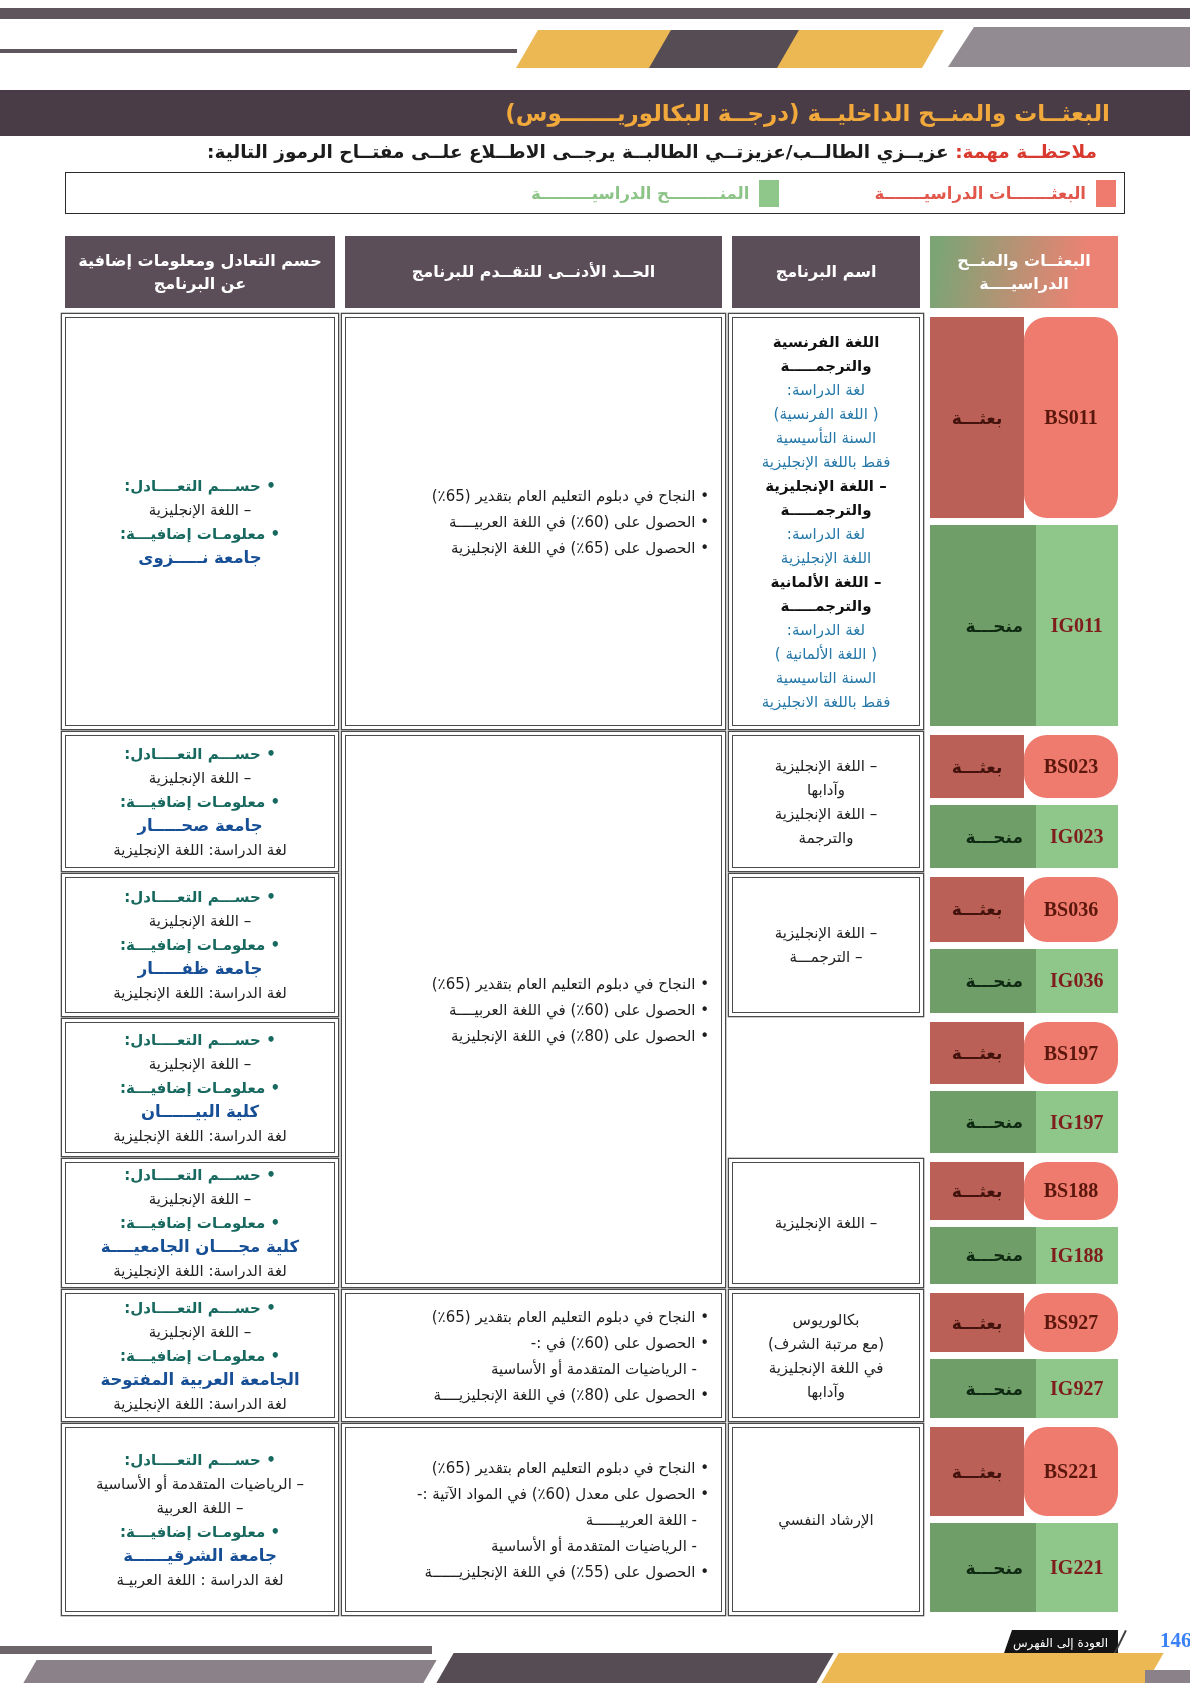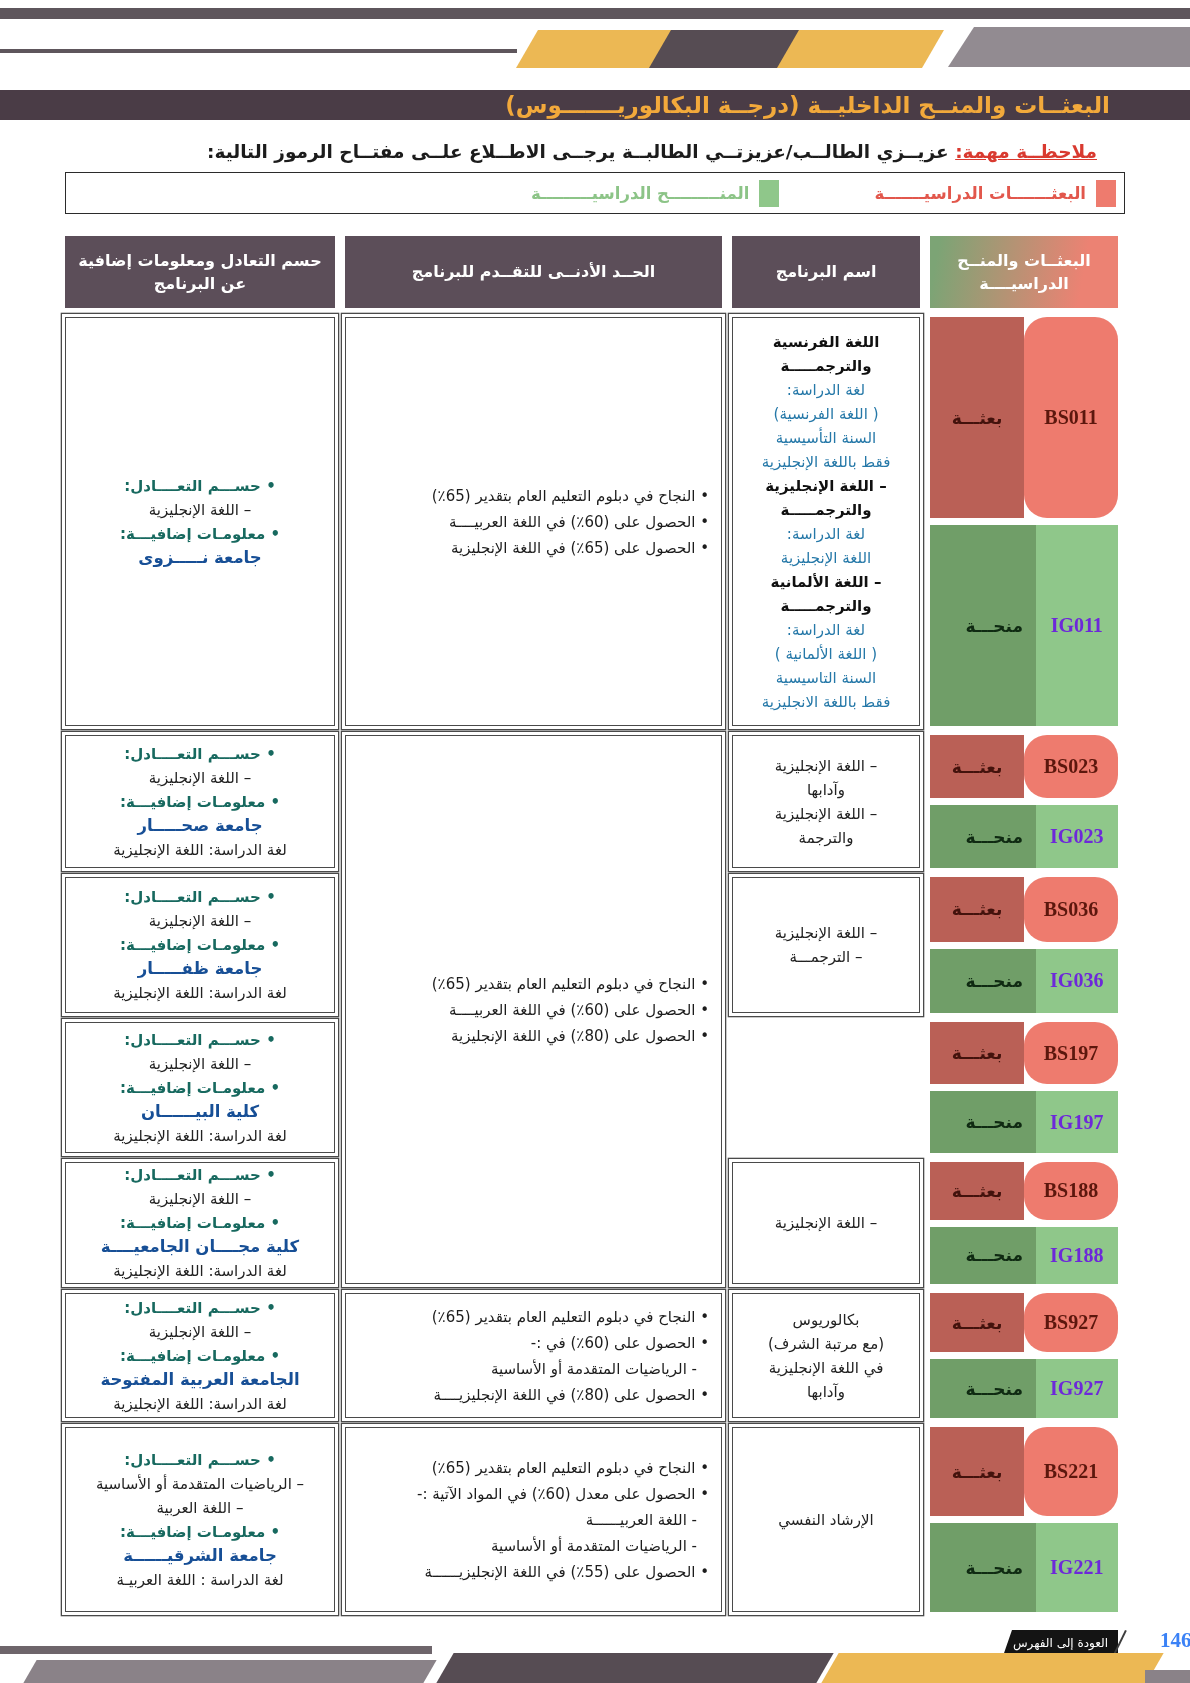--- a/index.html
+++ b/index.html
@@ -16,26 +16,26 @@
   .yellow2{left:788px;top:30px;width:145px;height:38px;background:#ecb854;}
   .grayband{left:948px;top:27px;width:260px;height:40px;background:#928b91;
             clip-path:polygon(26px 0,100% 0,100% 100%,0 100%);}
   .botline{left:0;top:1646px;width:432px;height:8px;background:#6e656b;}
   .botgray-left{left:30px;top:1660px;width:400px;height:23px;background:#8a8288;}
   .botdark{left:445px;top:1653px;width:380px;height:30px;background:#564c53;}
   .botyellow{left:830px;top:1653px;width:325px;height:30px;background:#ecb854;}
   .botgray-right{left:1145px;top:1670px;width:45px;height:13px;background:#8a8288;}
 
   
-  .title-bar{position:absolute;left:0;top:90px;width:1190px;height:30px;background:#4a3c46;
+  .title-bar{position:absolute;left:0;top:90px;width:1190px;height:46px;background:#4a3c46;
              display:flex;align-items:center;justify-content:flex-end;padding-right:80px;box-sizing:border-box;}
   .title-bar span{color:var(--title_orange);font-weight:bold;font-size:23px;direction:rtl;}
   .note{position:absolute;right:93px;top:141px;width:1040px;direction:rtl;text-align:right;
         font-size:18.5px;font-weight:bold;color:#1c1c1c;}
-  .note .note-label{color:var(--note_red);text-decoration:underline;}
+  .note .note-label{color:var(--note_red);}
   .legend{position:absolute;left:65px;top:172px;width:1060px;height:42px;border:1.6px solid #2b2b2b;
           box-sizing:border-box;direction:rtl;display:flex;align-items:center;gap:95px;padding-right:8px;}
   .lg-item{display:flex;align-items:center;gap:10px;font-size:16.5px;font-weight:bold;direction:rtl;}
   .sq{width:20px;height:27px;display:inline-block;}
   .sq-red{background:var(--scholarship_light);}
   .sq-green{background:var(--grant_light);}
   .lg-red{color:#e2574c;}
   .lg-green{color:#8cc487;margin-left:48px;}
 
   
@@ -64,21 +64,21 @@
   .code-box{flex:1;display:flex;direction:rtl;}
   .code-half{flex:1;display:flex;align-items:center;justify-content:center;}
   .code-id{font-family:"Liberation Serif",serif;font-weight:bold;font-size:20px;}
   .code-kind{font-weight:bold;font-size:17px;}
   .scholarship .half-code{background:var(--scholarship_light);border-radius:23px;}
   .scholarship .half-label{background:var(--scholarship_dark);}
   .scholarship .code-id{color:#5c170d;}
   .scholarship .code-kind{color:#43120c;}
   .grant .half-code{background:var(--grant_light);}
   .grant .half-label{background:var(--grant_dark);padding-left:23px;}
-  .grant .code-id{color:#6d28d9;}
+  .grant .code-id{color:#7f1d1d;}
   .grant .code-kind{color:#0f2a12;}
 
   
   .footer-bar{position:absolute;left:1003px;top:1630px;width:115px;height:26px;background:#141414;
               clip-path:polygon(9px 0,100% 0,100% 100%,0 100%);
               display:flex;align-items:center;justify-content:center;cursor:pointer;}
   .footer-bar span{color:#fff;font-size:12px;direction:rtl;}
   .footer-slash{position:absolute;left:1119px;top:1629px;width:2px;height:27px;background:#3d3d3d;
                 transform:rotate(26deg);}
   .page-num{position:absolute;left:1160px;top:1628px;width:50px;font-family:"Liberation Serif",serif;

